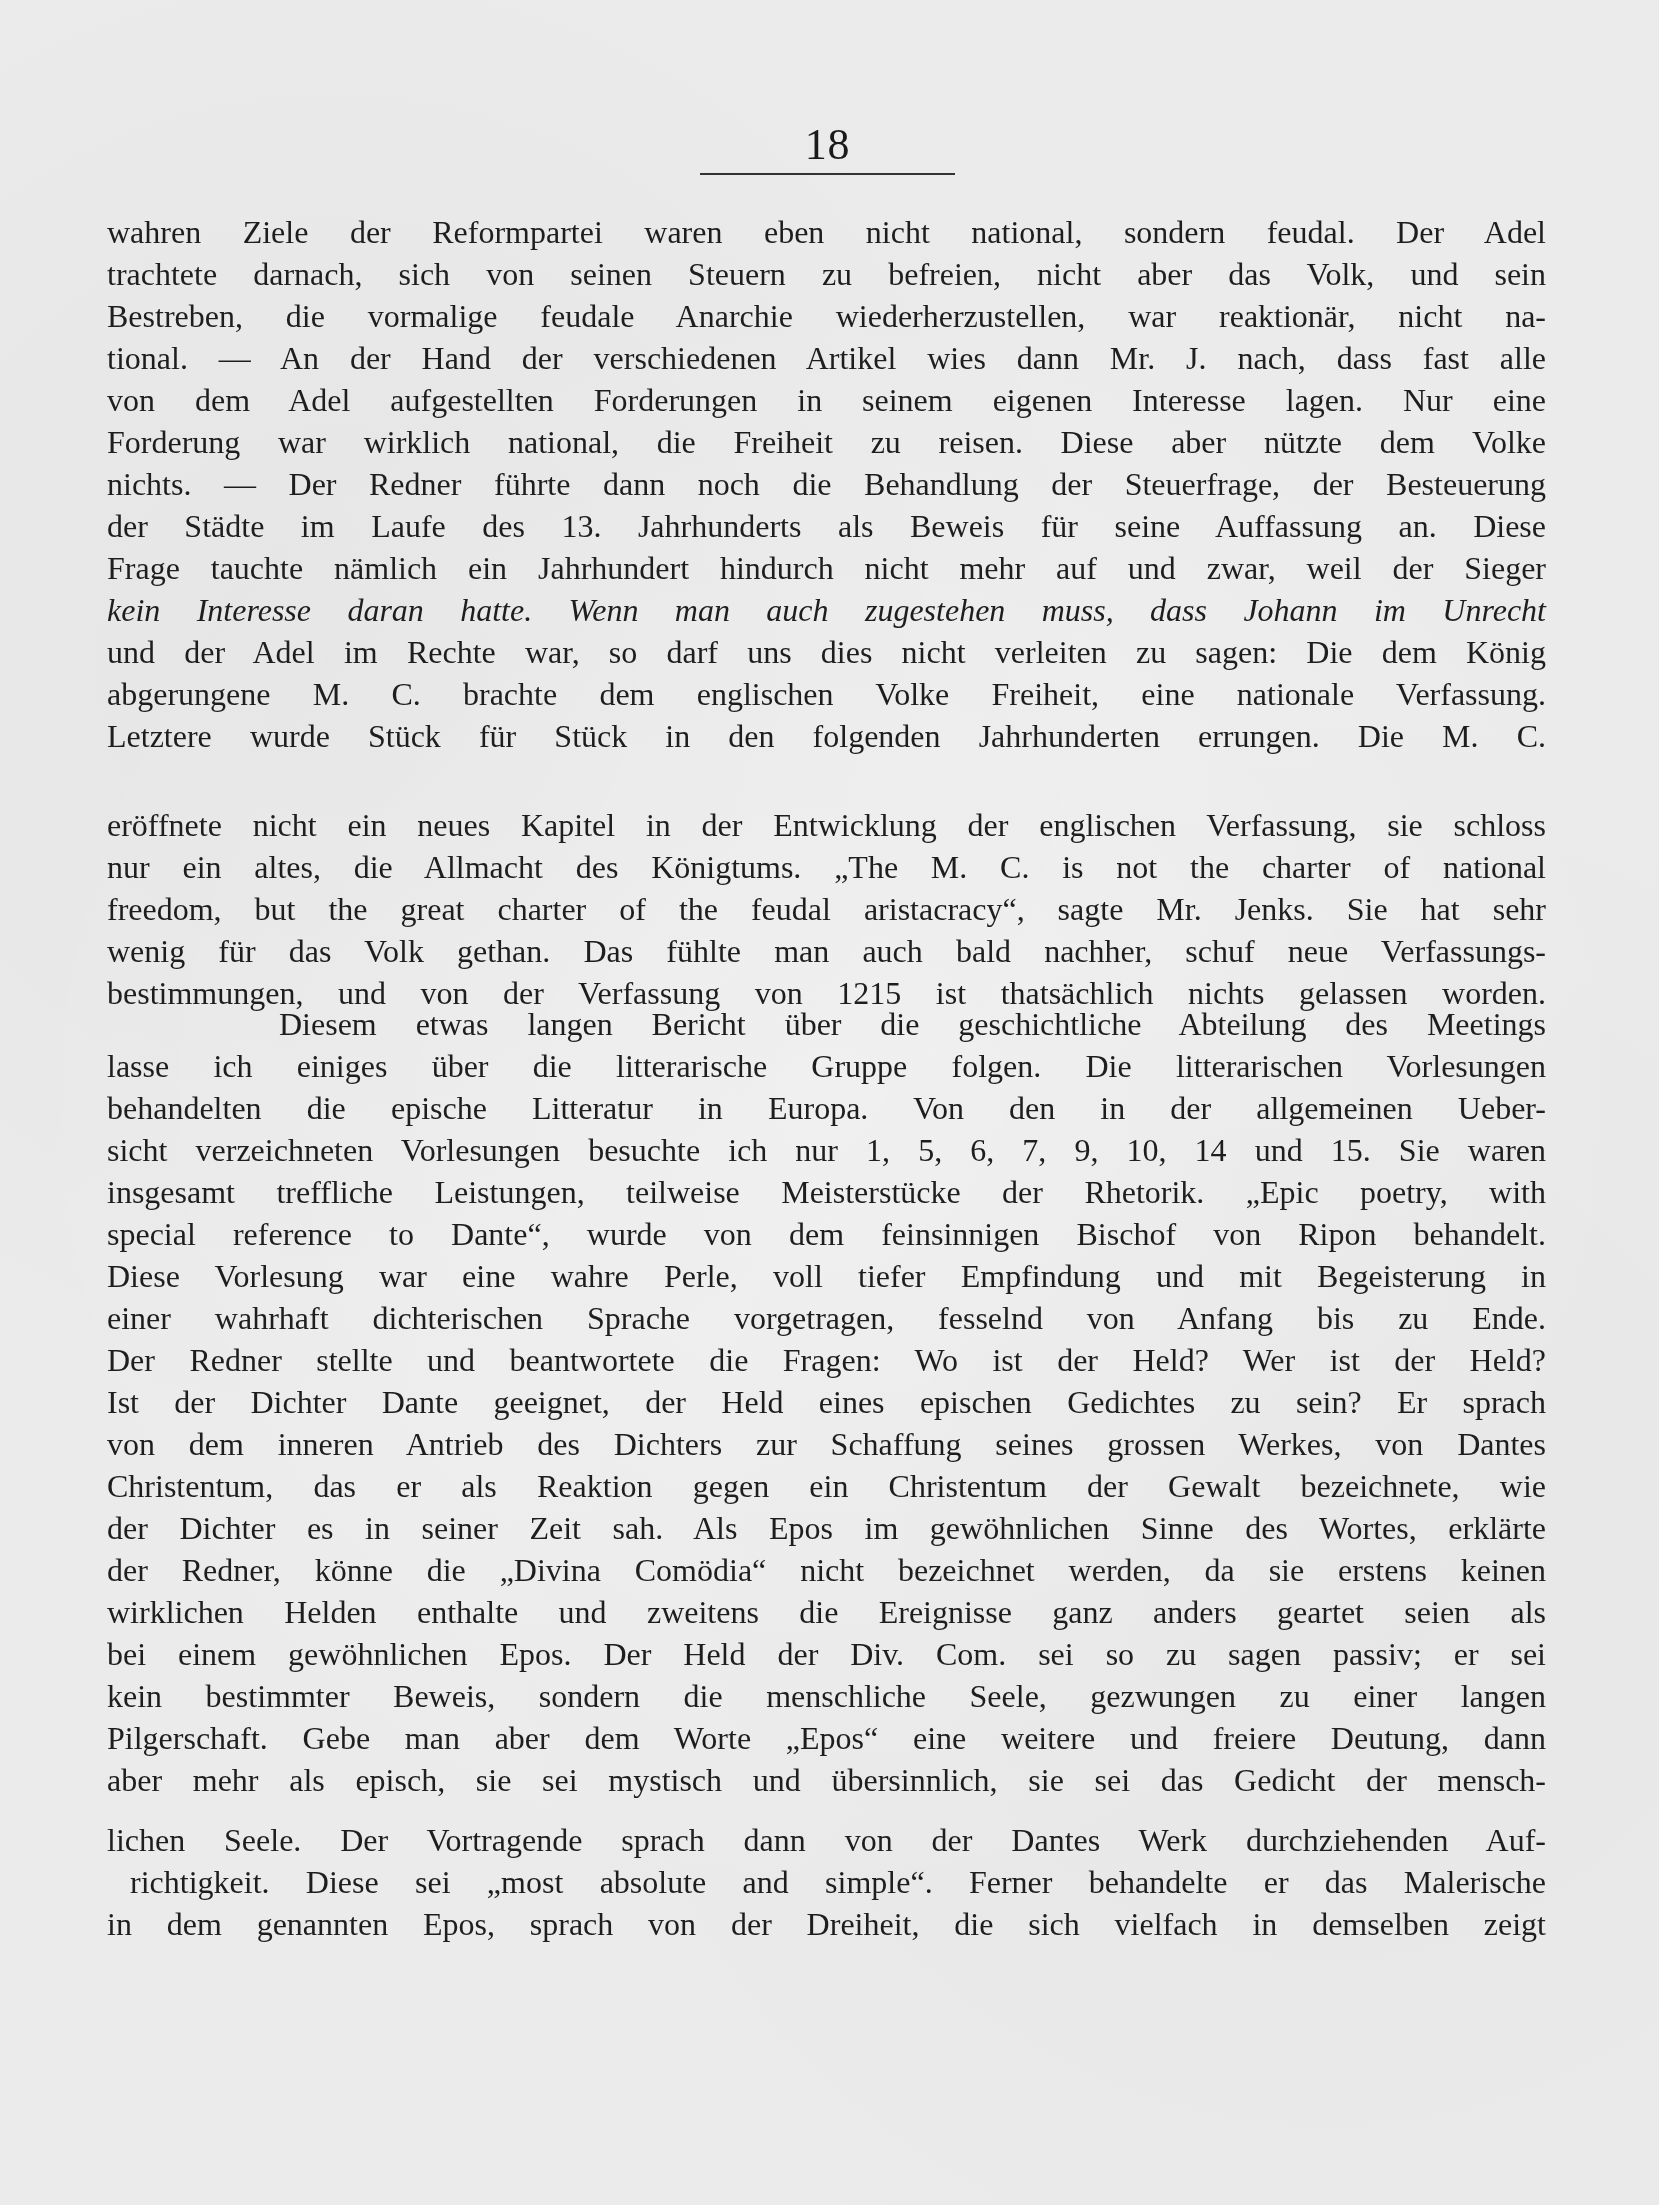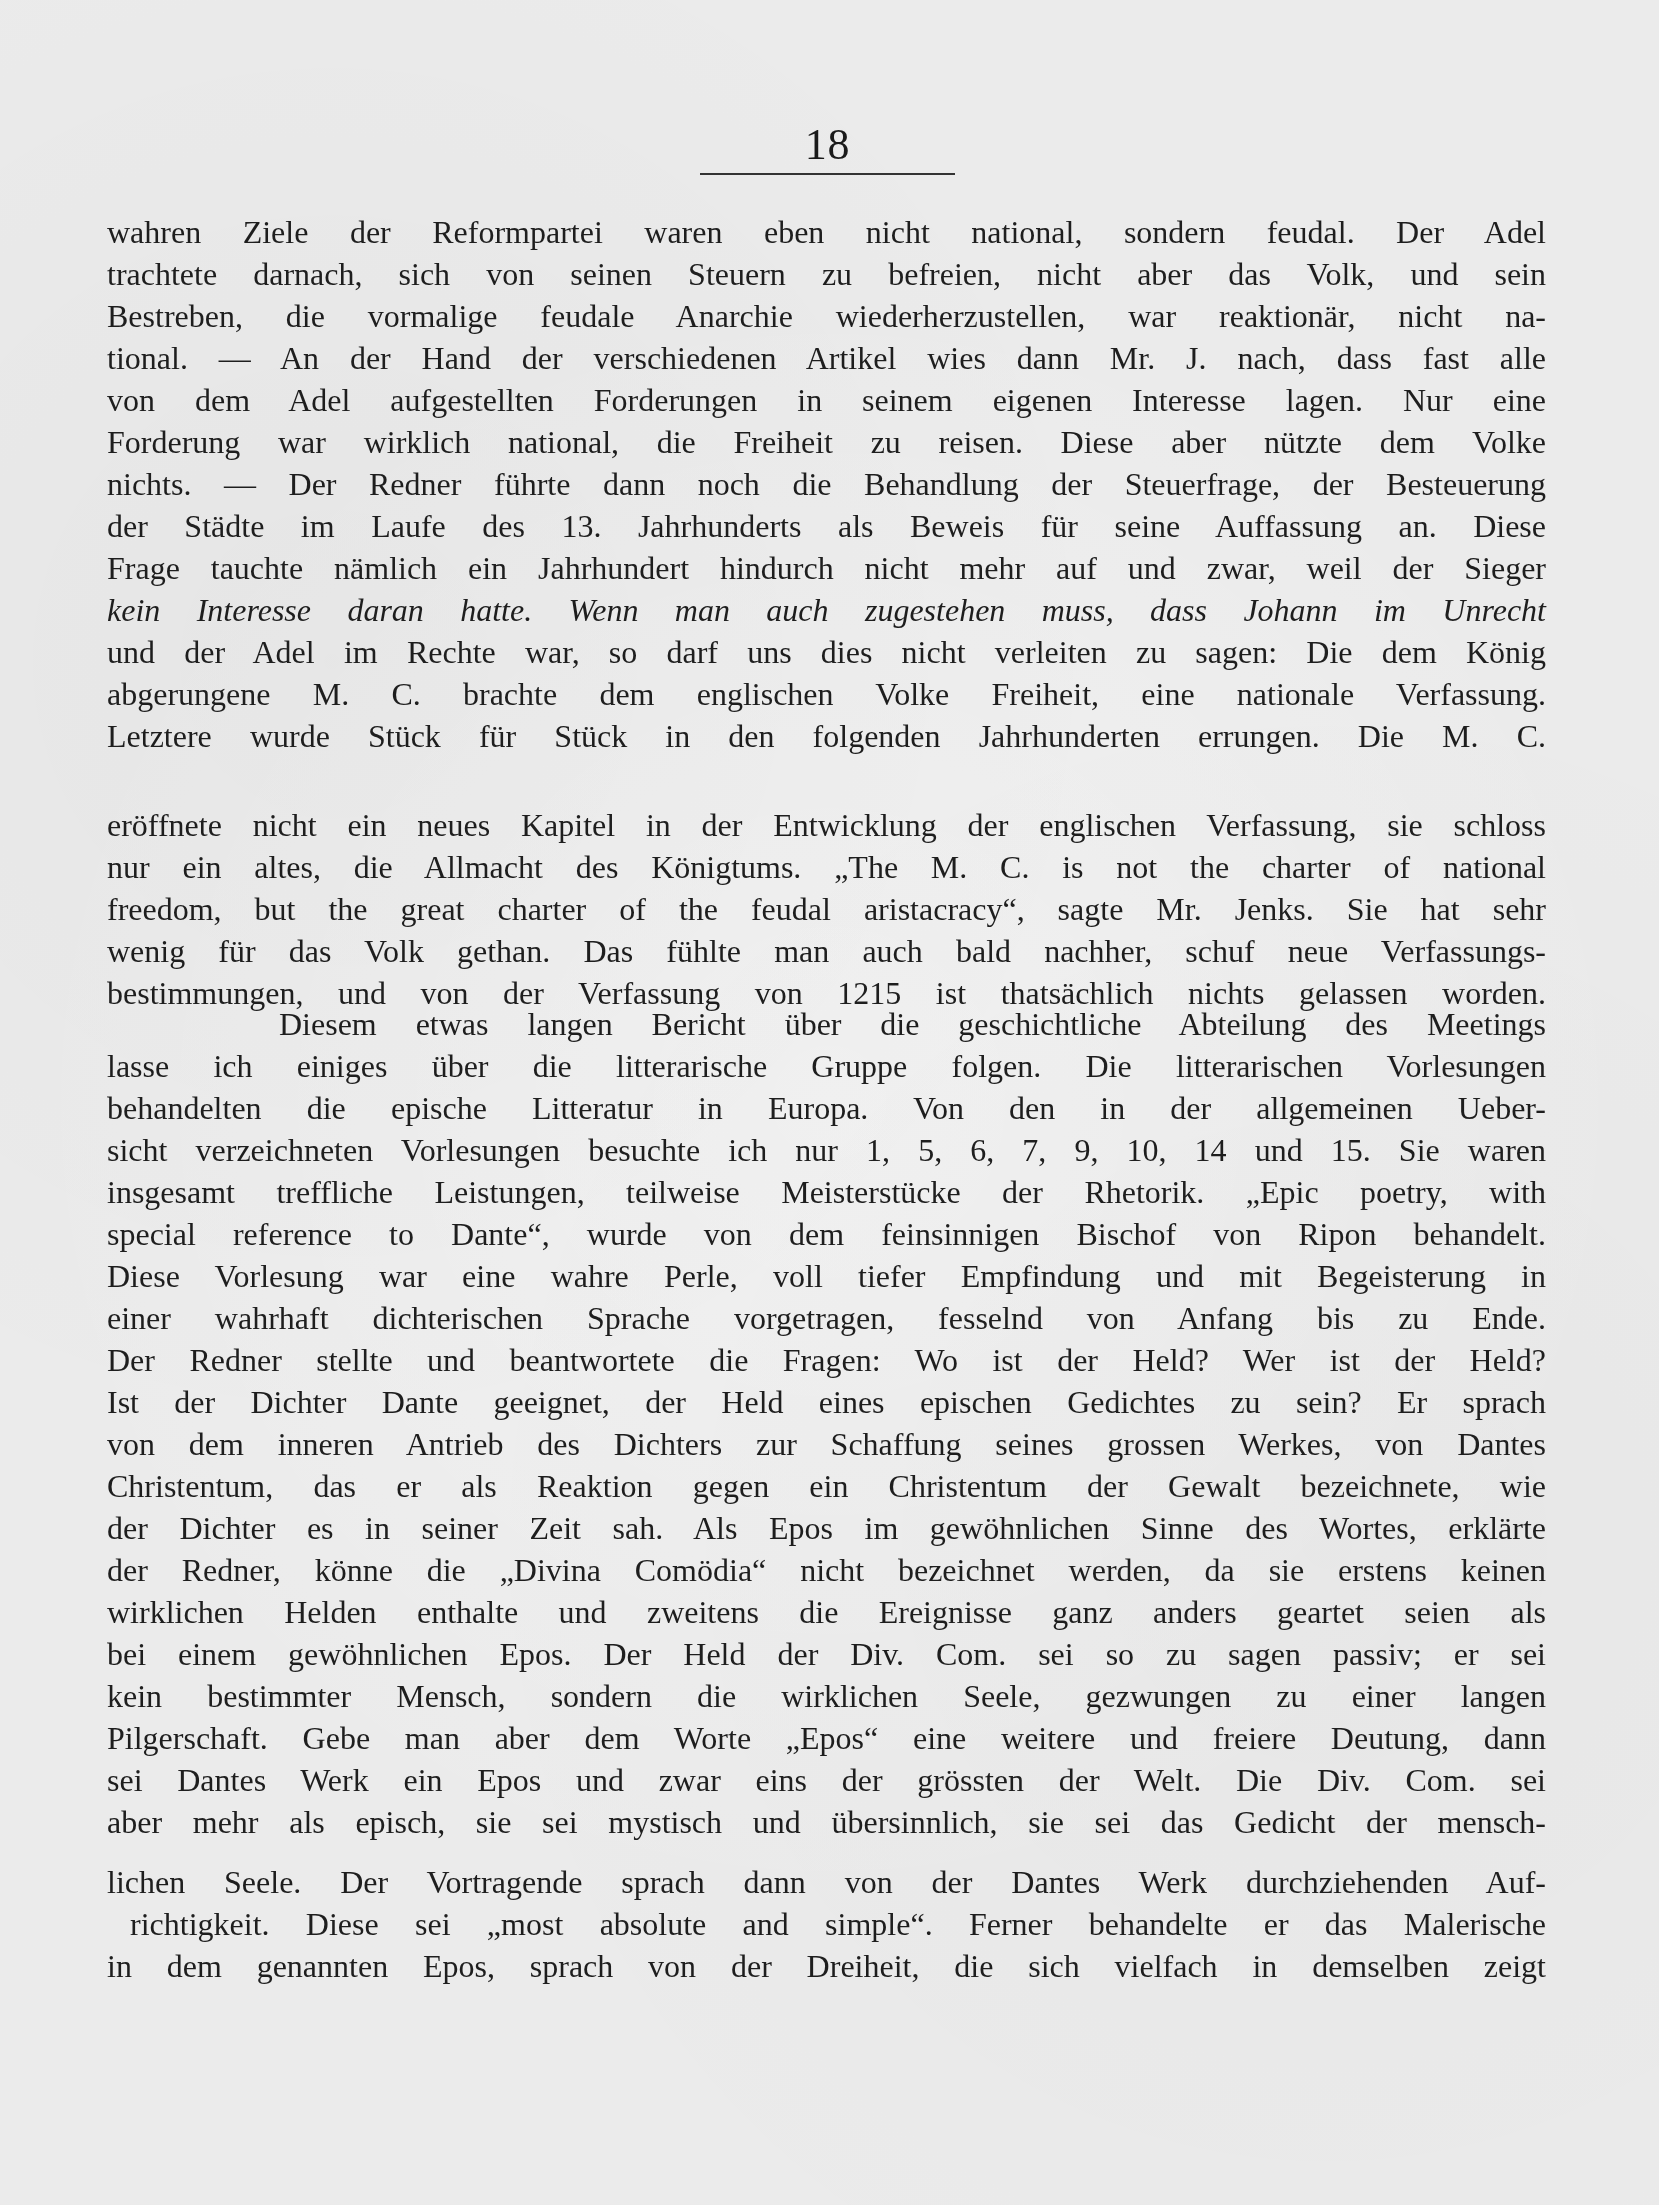--- a/index.html
+++ b/index.html
@@ -107,21 +107,20 @@
     <span class="line" style="display: block;">Diese Vorlesung war eine wahre Perle, voll tiefer Empfindung und mit Begeisterung in</span>
     <span class="line" style="display: block;">einer wahrhaft dichterischen Sprache vorgetragen, fesselnd von Anfang bis zu Ende.</span>
     <span class="line" style="display: block;">Der Redner stellte und beantwortete die Fragen: Wo ist der Held? Wer ist der Held?</span>
     <span class="line" style="display: block;">Ist der Dichter Dante geeignet, der Held eines epischen Gedichtes zu sein? Er sprach</span>
     <span class="line" style="display: block;">von dem inneren Antrieb des Dichters zur Schaffung seines grossen Werkes, von Dantes</span>
     <span class="line" style="display: block;">Christentum, das er als Reaktion gegen ein Christentum der Gewalt bezeichnete, wie</span>
     <span class="line" style="display: block;">der Dichter es in seiner Zeit sah. Als Epos im gewöhnlichen Sinne des Wortes, erklärte</span>
     <span class="line" style="display: block;">der Redner, könne die „Divina Comödia“ nicht bezeichnet werden, da sie erstens keinen</span>
     <span class="line" style="display: block;">wirklichen Helden enthalte und zweitens die Ereignisse ganz anders geartet seien als</span>
     <span class="line" style="display: block;">bei einem gewöhnlichen Epos. Der Held der Div. Com. sei so zu sagen passiv; er sei</span>
-    <span class="line" style="display: block;">kein bestimmter Mensch, sondern die wirklichen Seele, gezwungen zu einer langen</span>
+    <span class="line" style="display: block;">kein bestimmter Beweis, sondern die menschliche Seele, gezwungen zu einer langen</span>
     <span class="line" style="display: block;">Pilgerschaft. Gebe man aber dem Worte „Epos“ eine weitere und freiere Deutung, dann</span>
-    <span class="line" style="display: block;">sei Dantes Werk ein Epos und zwar eins der grössten der Welt. Die Div. Com. sei</span>
     <span class="line" style="display: block;">aber mehr als episch, sie sei mystisch und übersinnlich, sie sei das Gedicht der mensch-</span>
     <span class="line" style="display: block; margin-top: 18px;">lichen Seele. Der Vortragende sprach dann von der Dantes Werk durchziehenden Auf-</span>
     <span class="line" style="display: block; margin-left: 23px;">richtigkeit. Diese sei „most absolute and simple“. Ferner behandelte er das Malerische</span>
     <span class="line" style="display: block;">in dem genannten Epos, sprach von der Dreiheit, die sich vielfach in demselben zeigt</span>
   </div>
 
 
 </body></html>

